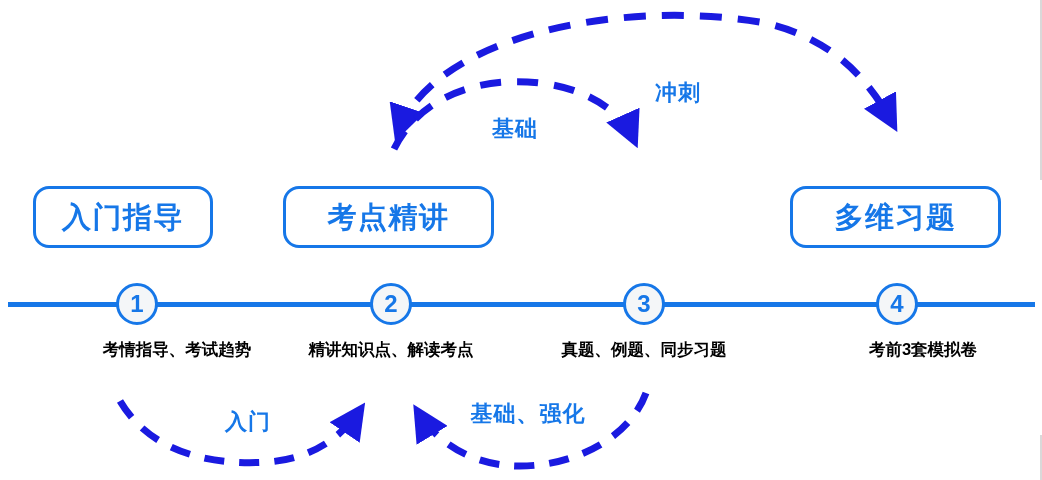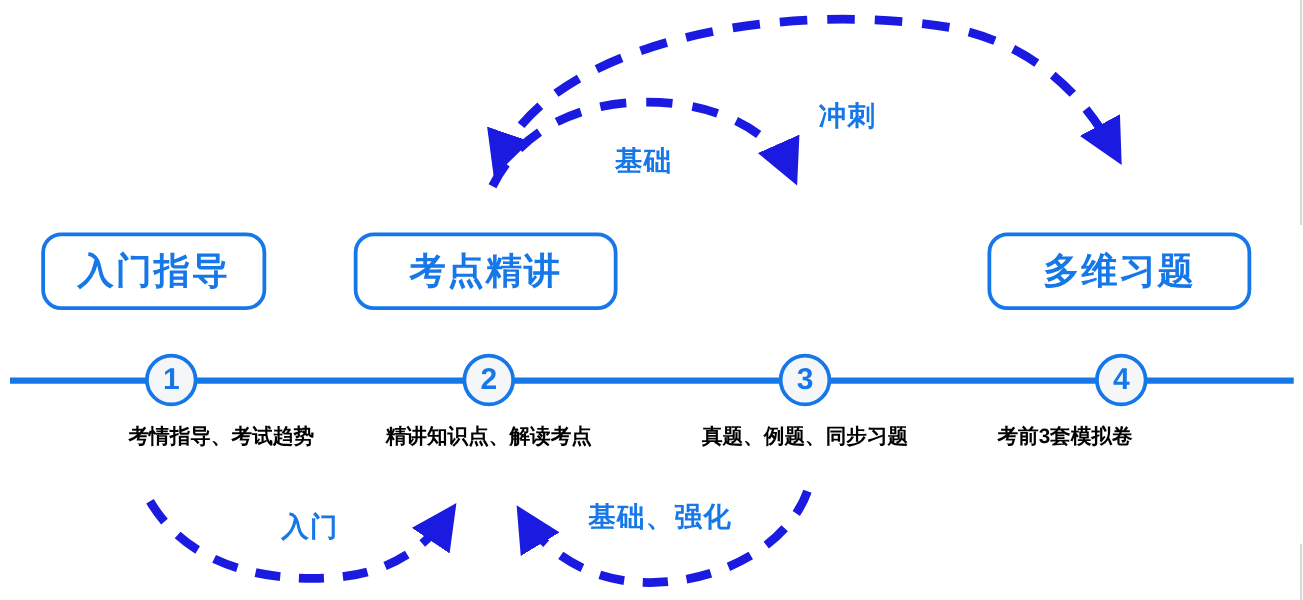--- a/index.html
+++ b/index.html
@@ -166,20 +166,20 @@
 
   <div class="caption" style="left:137px;margin-left:40px;">
     <span class="cap-line">考情指导、考试趋势</span>
   </div>
   <div class="caption" style="left:391px;">
     <span class="cap-line">精讲知识点、解读考点</span>
   </div>
   <div class="caption" style="left:644px;">
     <span class="cap-line">真题、例题、同步习题</span>
   </div>
-  <div class="caption" style="left:852px;text-align:center;">
+  <div class="caption" style="left:923px;text-align:center;">
     <span class="cap-line">考前3套模拟卷</span>
   </div>
 
   <div class="edge-mark" style="top:0px; height:180px;"></div>
   <div class="edge-mark" style="top:435px; height:45px;"></div>
 
 </div>
 
 </body></html>

